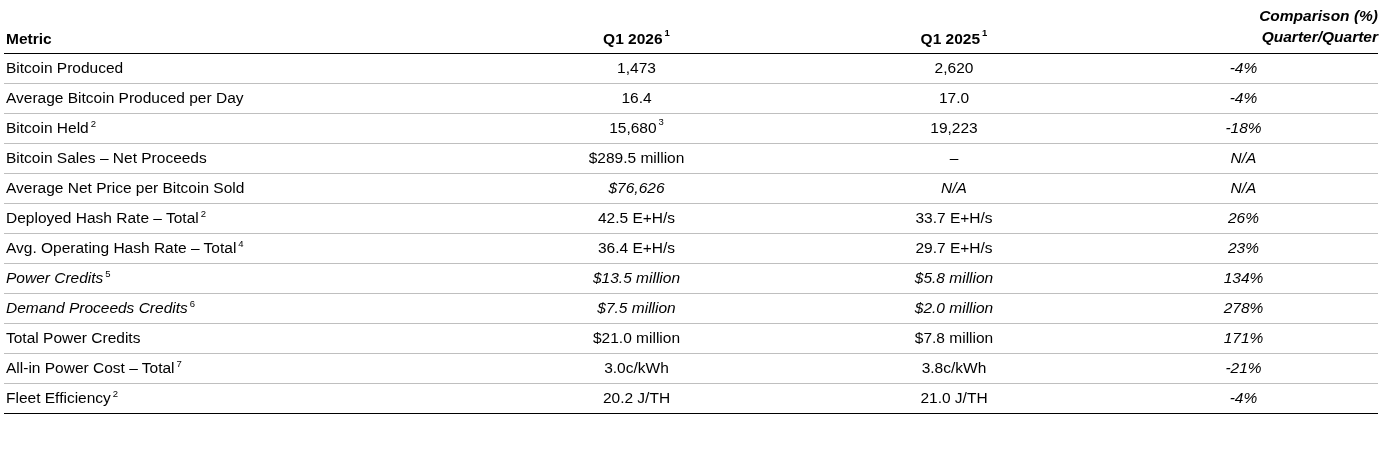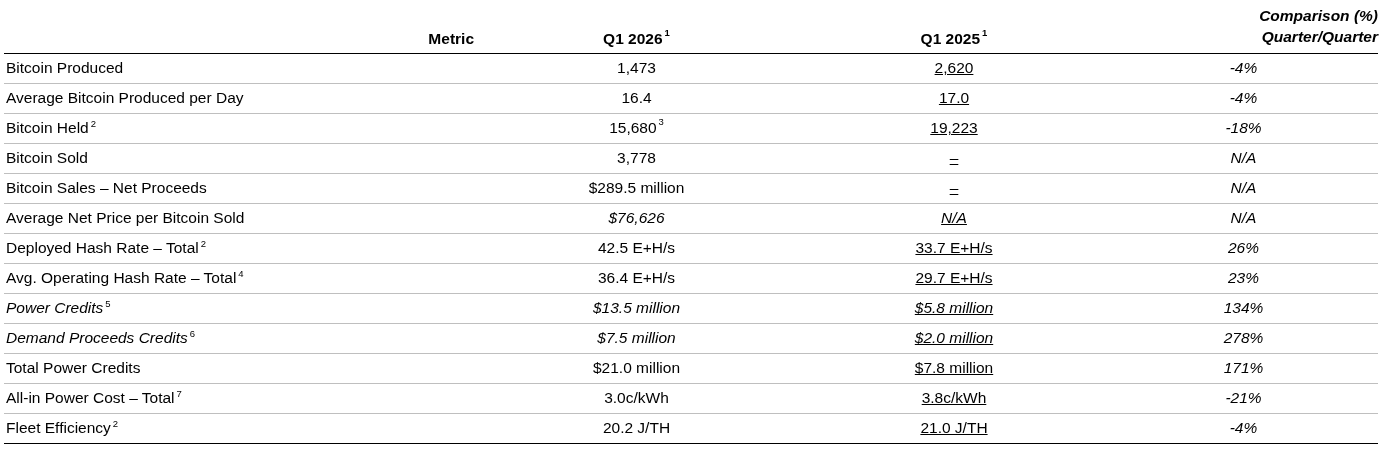--- a/index.html
+++ b/index.html
@@ -33,21 +33,21 @@
   table.metrics col.c-cmp    { width: 269px; }
 
   thead th {
     vertical-align: bottom;
     padding: 0 0 5px 0;
     font-weight: bold;
     font-size: 15.5px;
     border-bottom: 1.6px solid #000;
   }
   th.metric-head {
-    text-align: right;
+    text-align: left;
     padding-left: 2px;
   }
   th.num-head {
     text-align: center;
   }
   th.cmp-head {
     text-align: right;
     font-style: italic;
   }
   .cmp-line1 {
@@ -72,21 +72,20 @@
   tbody tr:last-child td {
     border-bottom: 1.6px solid #000;
   }
   td.label {
     text-align: left;
     padding-left: 2px;
     white-space: nowrap;
   }
   td.num {
     text-align: center;
-    text-decoration: underline;
   }
   td.cmp {
     text-align: center;
     font-style: italic;
   }
   .ital {
     font-style: italic;
   }
   .indent {
     padding-left: 22px;
@@ -158,26 +157,20 @@
           <td class="num"><span>17.0</span></td>
           <td class="cmp"><span>-4%</span></td>
         </tr>
         <tr>
           <td class="label"><span>Bitcoin Held</span><sup>2</sup></td>
           <td class="num"><span class="val-wrap"><span>15,680</span><sup>3</sup></span></td>
           <td class="num"><span>19,223</span></td>
           <td class="cmp"><span>-18%</span></td>
         </tr>
         <tr>
-          <td class="label"><span>Bitcoin Sold</span></td>
-          <td class="num"><span class="val-wrap"><span>3,778</span></span></td>
-          <td class="num"><span>–</span></td>
-          <td class="cmp"><span>N/A</span></td>
-        </tr>
-        <tr>
           <td class="label"><span>Bitcoin Sales – Net Proceeds</span></td>
           <td class="num"><span class="val-wrap"><span>$289.5 million</span></span></td>
           <td class="num"><span>–</span></td>
           <td class="cmp"><span>N/A</span></td>
         </tr>
         <tr>
           <td class="label"><span>Average Net Price per Bitcoin Sold</span></td>
           <td class="num ital"><span class="val-wrap"><span>$76,626</span></span></td>
           <td class="num ital"><span>N/A</span></td>
           <td class="cmp"><span>N/A</span></td>

